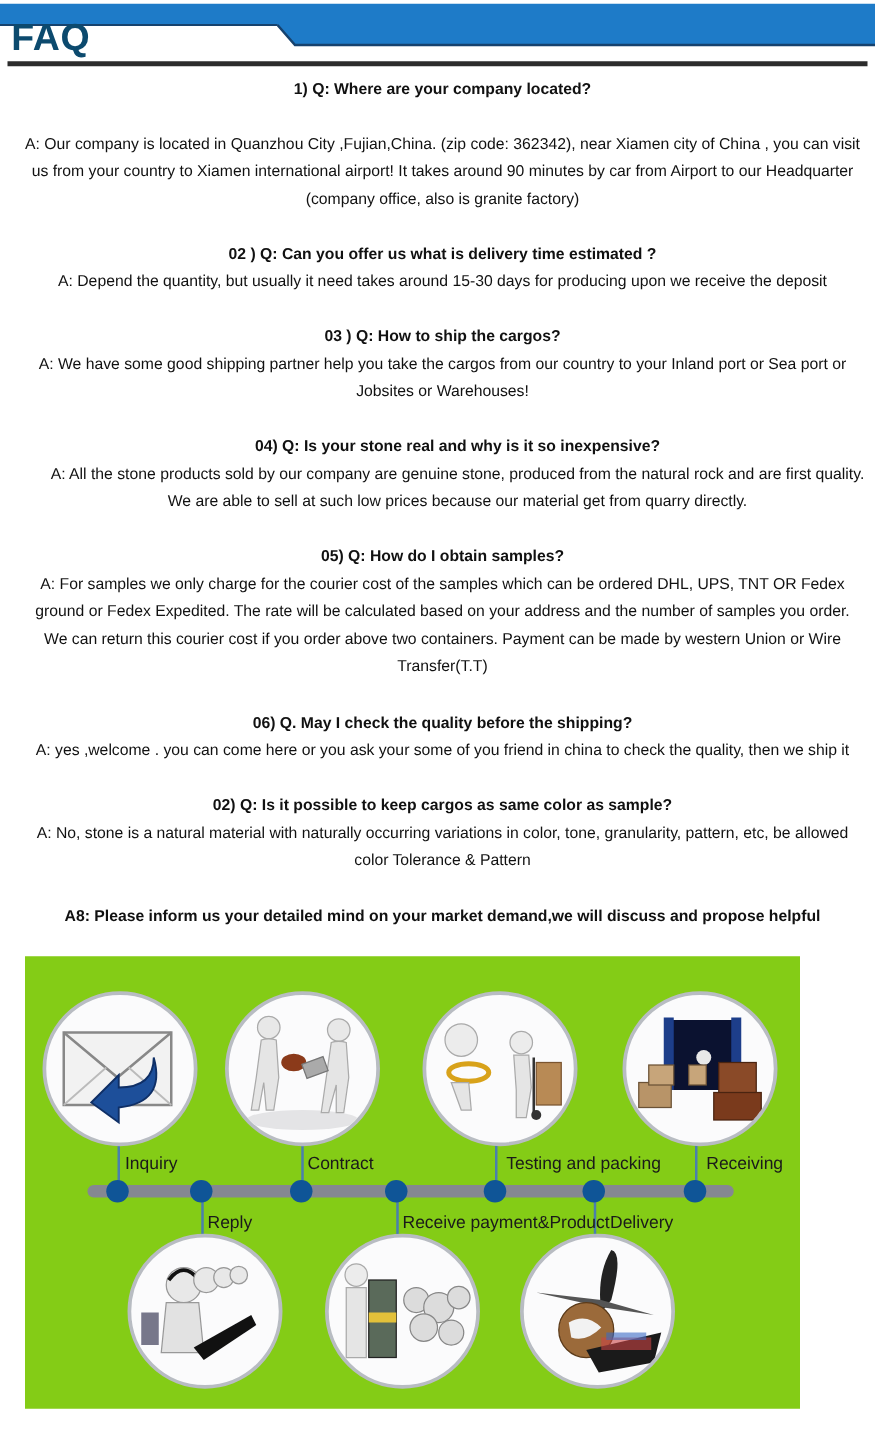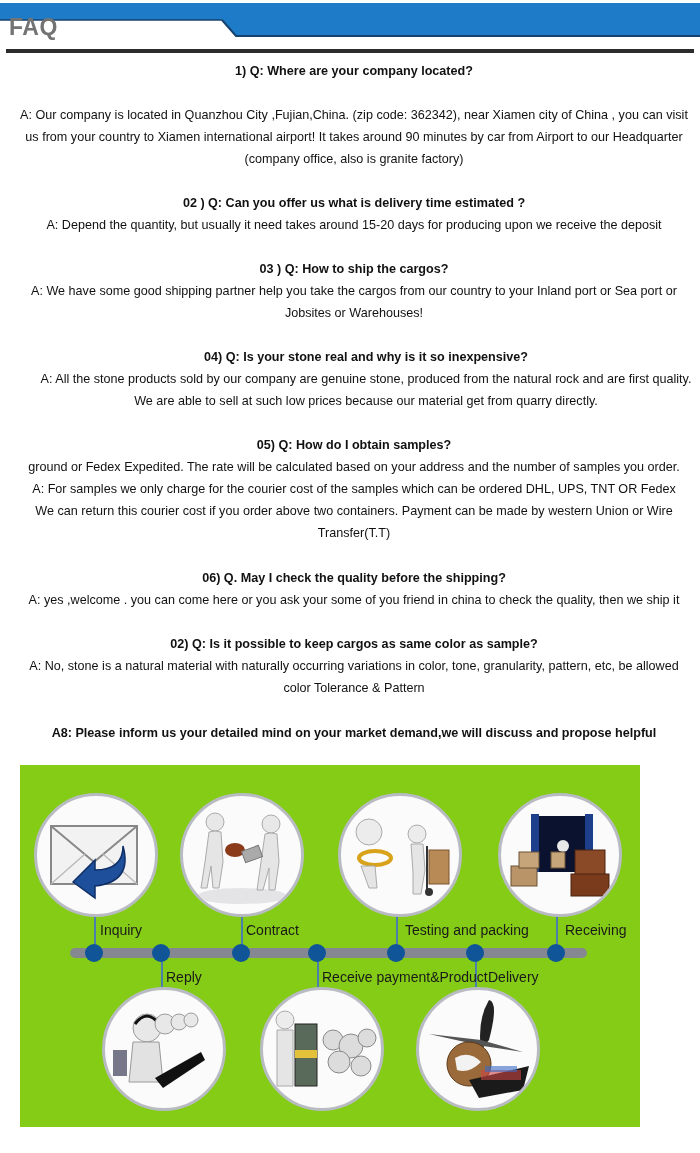--- a/index.html
+++ b/index.html
@@ -1,21 +1,21 @@
 <!DOCTYPE html>
 <html><head>
 <meta charset="utf-8">
 <style>
   html, body { margin:0; padding:0; background:#ffffff; }
   body { width:700px; height:1153px; position:relative; overflow:hidden;
          font-family:"Liberation Sans", sans-serif; color:#111; }
   .header { position:absolute; left:0; top:0; width:700px; height:55px; }
   .header svg { position:absolute; left:0; top:0; }
-  .faq-title { position:absolute; left:9px; top:14px; font-size:23px; font-weight:bold;
-               color:#737373; letter-spacing:0.5px; }
+  .faq-title { position:absolute; left:9px; top:14px; font-size:30px; font-weight:bold;
+               color:#0c4a6e; letter-spacing:0.5px; }
   .rule { position:absolute; left:6px; top:49px; width:688px; height:4px; background:#2c2c2c; }
   .faq { position:absolute; left:14px; width:680px; font-size:12.6px; line-height:22px;text-align:center; }
   .q { font-weight:bold; }
   .a { }
   .diagram { position:absolute; left:20px; top:765px; width:620px; height:362px; background:#84cc16; }
   .circle { position:absolute; width:118px; height:118px; border-radius:50%;
             border:3px solid #b8bcc2; background:#fbfbfc; overflow:hidden; }
   .stem { position:absolute; width:2px; background:#4a7fae; }
   .bar { position:absolute; left:50px; top:183px; width:517px; height:10px;
          border-radius:5px; background:#858891; }
@@ -40,21 +40,21 @@
   <div style="height:22px"></div>
   <div class="a">
     <div>A: Our company is located in Quanzhou City ,Fujian,China. (zip code: 362342), near Xiamen city of China , you can visit</div>
     <div>us from your country to Xiamen international airport! It takes around 90 minutes by car from Airport to our Headquarter</div>
     <div>(company office, also is granite factory)</div>
   </div>
 </div>
 
 <div class="faq" style="top:192px;">
   <div class="q">02 ) Q: Can you offer us what is delivery time estimated ?</div>
-  <div>A: Depend the quantity, but usually it need takes around 15-20 days for producing upon we receive the deposit</div>
+  <div>A: Depend the quantity, but usually it need takes around 15-30 days for producing upon we receive the deposit</div>
 </div>
 
 <div class="faq" style="top:258px;">
   <div class="q">03 ) Q: How to ship the cargos?</div>
   <div>
     <div>A: We have some good shipping partner help you take the cargos from our country to your Inland port or Sea port or</div>
     <div>Jobsites or Warehouses!</div>
   </div>
 </div>
 
@@ -62,22 +62,22 @@
   <div class="q">04) Q: Is your stone real and why is it so inexpensive?</div>
   <div>
     <div>A: All the stone products sold by our company are genuine stone, produced from the natural rock and are first quality.</div>
     <div>We are able to sell at such low prices because our material get from quarry directly.</div>
   </div>
 </div>
 
 <div class="faq" style="top:434px;">
   <div class="q">05) Q: How do I obtain samples?</div>
   <div>
+    <div>A: For samples we only charge for the courier cost of the samples which can be ordered DHL, UPS, TNT OR Fedex</div>
     <div>ground or Fedex Expedited. The rate will be calculated based on your address and the number of samples you order.</div>
-    <div>A: For samples we only charge for the courier cost of the samples which can be ordered DHL, UPS, TNT OR Fedex</div>
     <div>We can return this courier cost if you order above two containers. Payment can be made by western Union or Wire</div>
     <div>Transfer(T.T)</div>
   </div>
 </div>
 
 <div class="faq" style="top:567px;">
   <div class="q">06) Q. May I check the quality before the shipping?</div>
   <div>A: yes ,welcome . you can come here or you ask your some of you friend in china to check the quality, then we ship it</div>
 </div>
 

